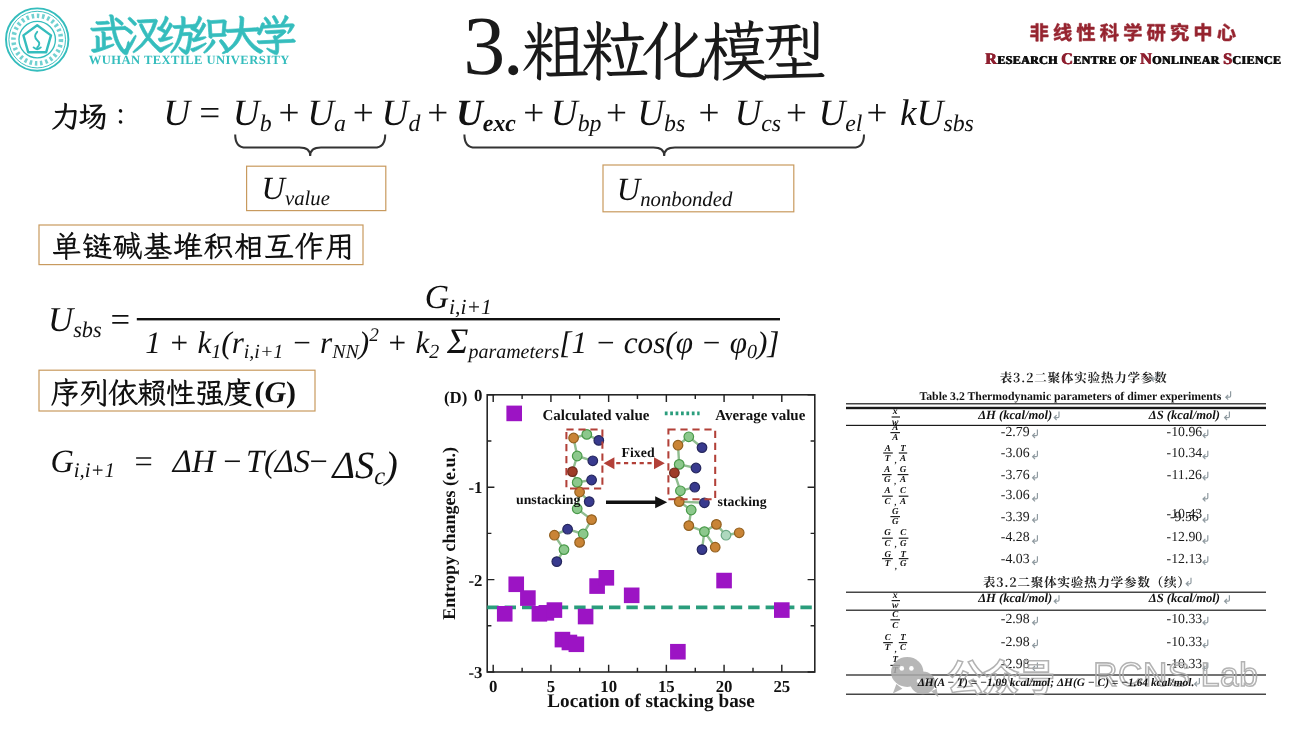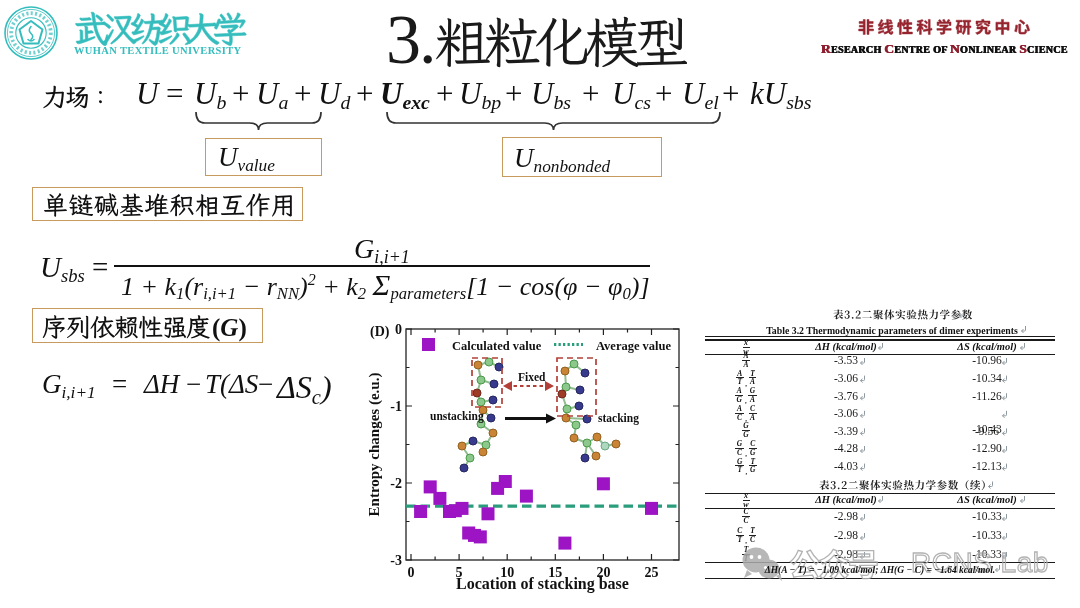--- a/index.html
+++ b/index.html
@@ -62,21 +62,21 @@
 <div class="abs math" style="left:277px; top:371px; font-size:32px; line-height:1;">ΔS<sub>c</sub>)</div>
 
 <div class="abs" style="left:717px; top:325px; width:350px; text-align:center; font-family:'Liberation Serif',serif; font-weight:bold; font-size:9.8px; letter-spacing:0; color:#111;">Table 3.2 Thermodynamic parameters of dimer experiments</div>
 <div class="abs" style="left:705px; top:336px; width:350px; height:1.3px; background:#1a1a1a;"></div>
 <div class="abs" style="left:705px; top:339.3px; width:350px; height:1.3px; background:#1a1a1a;"></div>
 <div class="abs math" style="left:726px; top:339.0px; width:40px; text-align:center; font-size:8px; font-weight:bold;"><span style="display:inline-block;text-align:center;vertical-align:middle;line-height:1.05;"><span style="display:block;border-bottom:0.9px solid #222;padding:0 1.5px;">x</span><span style="display:block;">w</span></span></div>
 <div class="abs math" style="left:781px; top:341.5px; width:130px; text-align:center; font-size:10.5px; font-weight:bold; line-height:1;">ΔH (kcal/mol)</div>
 <div class="abs math" style="left:922px; top:341.5px; width:130px; text-align:center; font-size:10.5px; font-weight:bold; line-height:1;">ΔS (kcal/mol)</div>
 <div class="abs" style="left:705px; top:353.5px; width:350px; height:1.3px; background:#1a1a1a;"></div>
 <div class="abs math" style="left:722px; top:352.0px; width:48px; text-align:center; font-size:7.5px; font-weight:bold;"><span style="display:inline-block;text-align:center;vertical-align:middle;line-height:1.05;"><span style="display:block;border-bottom:0.9px solid #222;padding:0 1.5px;">A</span><span style="display:block;">A</span></span></div>
-<div class="abs" style="left:781px; top:355.3px; width:130px; text-align:center; font-size:11.5px; line-height:1; color:#1a1a1a;">-3.53</div>
+<div class="abs" style="left:781px; top:355.3px; width:130px; text-align:center; font-size:11.5px; line-height:1; color:#1a1a1a;">-2.79</div>
 <div class="abs" style="left:922px; top:355.3px; width:130px; text-align:center; font-size:11.5px; line-height:1; color:#1a1a1a;">-10.96</div>
 <div class="abs math" style="left:722px; top:369.6px; width:48px; text-align:center; font-size:7.5px; font-weight:bold;"><span style="display:inline-block;text-align:center;vertical-align:middle;line-height:1.05;"><span style="display:block;border-bottom:0.9px solid #222;padding:0 1.5px;">A</span><span style="display:block;">T</span></span><span style="display:inline-block;width:5px;font-size:7px;font-style:normal;vertical-align:-6px;">,</span><span style="display:inline-block;text-align:center;vertical-align:middle;line-height:1.05;"><span style="display:block;border-bottom:0.9px solid #222;padding:0 1.5px;">T</span><span style="display:block;">A</span></span></div>
 <div class="abs" style="left:781px; top:372.90000000000003px; width:130px; text-align:center; font-size:11.5px; line-height:1; color:#1a1a1a;">-3.06</div>
 <div class="abs" style="left:922px; top:372.90000000000003px; width:130px; text-align:center; font-size:11.5px; line-height:1; color:#1a1a1a;">-10.34</div>
 <div class="abs math" style="left:722px; top:387.20000000000005px; width:48px; text-align:center; font-size:7.5px; font-weight:bold;"><span style="display:inline-block;text-align:center;vertical-align:middle;line-height:1.05;"><span style="display:block;border-bottom:0.9px solid #222;padding:0 1.5px;">A</span><span style="display:block;">G</span></span><span style="display:inline-block;width:5px;font-size:7px;font-style:normal;vertical-align:-6px;">,</span><span style="display:inline-block;text-align:center;vertical-align:middle;line-height:1.05;"><span style="display:block;border-bottom:0.9px solid #222;padding:0 1.5px;">G</span><span style="display:block;">A</span></span></div>
 <div class="abs" style="left:781px; top:390.50000000000006px; width:130px; text-align:center; font-size:11.5px; line-height:1; color:#1a1a1a;">-3.76</div>
 <div class="abs" style="left:922px; top:390.50000000000006px; width:130px; text-align:center; font-size:11.5px; line-height:1; color:#1a1a1a;">-11.26</div>
 <div class="abs math" style="left:722px; top:404.80000000000007px; width:48px; text-align:center; font-size:7.5px; font-weight:bold;"><span style="display:inline-block;text-align:center;vertical-align:middle;line-height:1.05;"><span style="display:block;border-bottom:0.9px solid #222;padding:0 1.5px;">A</span><span style="display:block;">C</span></span><span style="display:inline-block;width:5px;font-size:7px;font-style:normal;vertical-align:-6px;">,</span><span style="display:inline-block;text-align:center;vertical-align:middle;line-height:1.05;"><span style="display:block;border-bottom:0.9px solid #222;padding:0 1.5px;">C</span><span style="display:block;">A</span></span></div>
 <div class="abs" style="left:781px; top:408.1000000000001px; width:130px; text-align:center; font-size:11.5px; line-height:1; color:#1a1a1a;">-3.06</div>
 <div class="abs" style="left:922px; top:424px; width:130px; text-align:center; font-size:11.5px; line-height:1; color:#1a1a1a;">-10.43</div>

